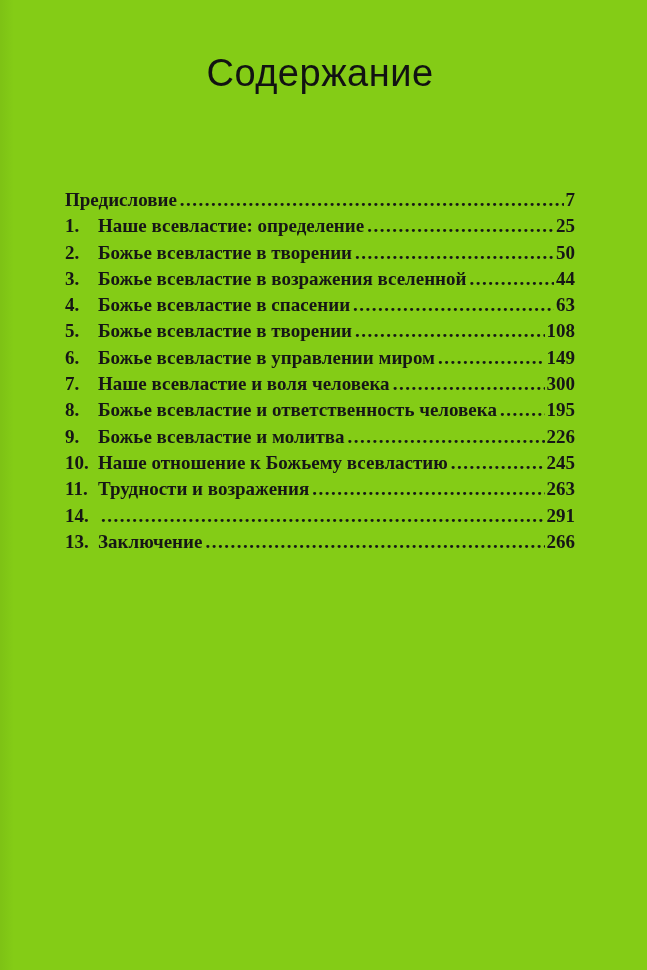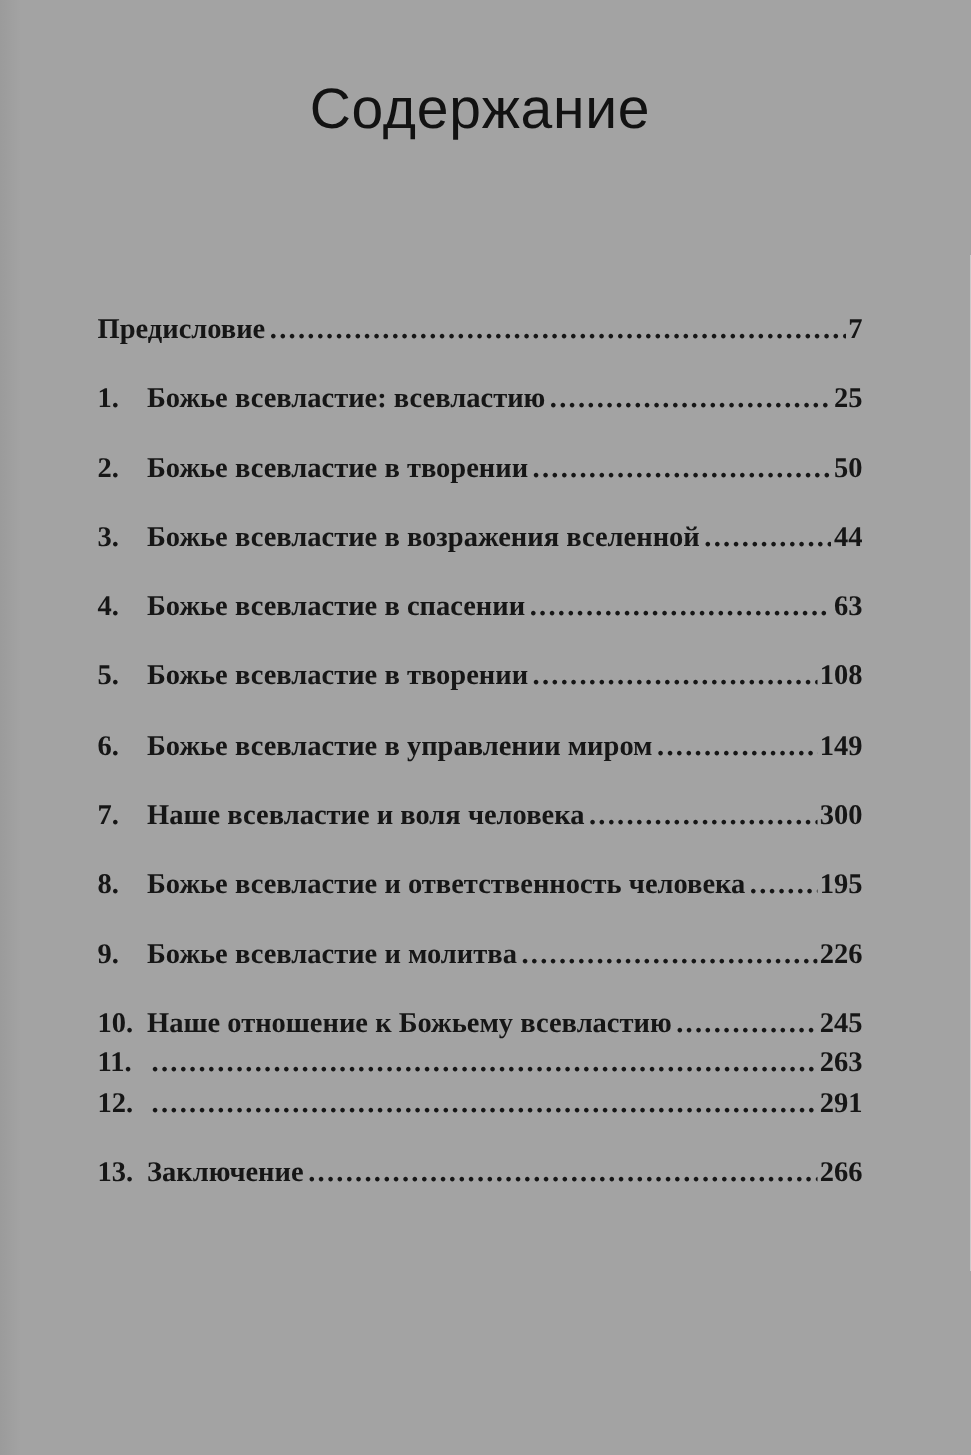--- a/index.html
+++ b/index.html
@@ -5,21 +5,21 @@
   html, body {
     margin: 0;
     padding: 0;
     background: #e8e8e8;
   }
   .page {
     position: relative;
     width: 647px;
     height: 970px;
     margin: 0 auto;
-    background: #a3a3a3;
+    background: #84cc16;
     box-sizing: border-box;
     padding: 52px 72px 0 65px;
     overflow: hidden;
     font-family: "Liberation Serif", "DejaVu Serif", serif;
     color: #161616;
   }
   
   .page::before {
     content: "";
     position: absolute;
@@ -47,21 +47,20 @@
     line-height: 26.3px;
     white-space: nowrap;
   }
   .toc-row .num {
     flex: 0 0 33px;
     font-weight: 600;
   }
   .toc-row .entry-title {
     flex: 0 0 auto;
     font-weight: 600;
-    margin-top: 20px;
   }
   .toc-row .leader {
     flex: 1 1 auto;
     overflow: hidden;
     white-space: nowrap;
     margin: 0 2px 0 3px;
     letter-spacing: 1.5px;
     font-weight: 600;
   }
   .toc-row .leader::after {
@@ -79,21 +78,21 @@
 <div class="page">
   <h1 class="title">Содержание</h1>
   <div class="toc" id="toc-list">
       <div class="toc-row">
         <span class="entry-title">Предисловие</span>
         <span class="leader"></span>
         <span class="page-num">7</span>
       </div>
       <div class="toc-row">
         <span class="num">1.</span>
-        <span class="entry-title">Божье всевластие: всевластию</span>
+        <span class="entry-title">Наше всевластие: определение</span>
         <span class="leader"></span>
         <span class="page-num">25</span>
       </div>
       <div class="toc-row">
         <span class="num">2.</span>
         <span class="entry-title">Божье всевластие в творении</span>
         <span class="leader"></span>
         <span class="page-num">50</span>
       </div>
       <div class="toc-row">
@@ -139,25 +138,26 @@
         <span class="page-num">226</span>
       </div>
       <div class="toc-row">
         <span class="num">10.</span>
         <span class="entry-title">Наше отношение к Божьему всевластию</span>
         <span class="leader"></span>
         <span class="page-num">245</span>
       </div>
       <div class="toc-row">
         <span class="num">11.</span>
+        <span class="entry-title">Трудности и возражения</span>
         <span class="leader"></span>
         <span class="page-num">263</span>
       </div>
       <div class="toc-row">
-        <span class="num">12.</span>
+        <span class="num">14.</span>
         <span class="leader"></span>
         <span class="page-num">291</span>
       </div>
       <div class="toc-row">
         <span class="num">13.</span>
         <span class="entry-title">Заключение</span>
         <span class="leader"></span>
         <span class="page-num">266</span>
       </div>
     </div>

